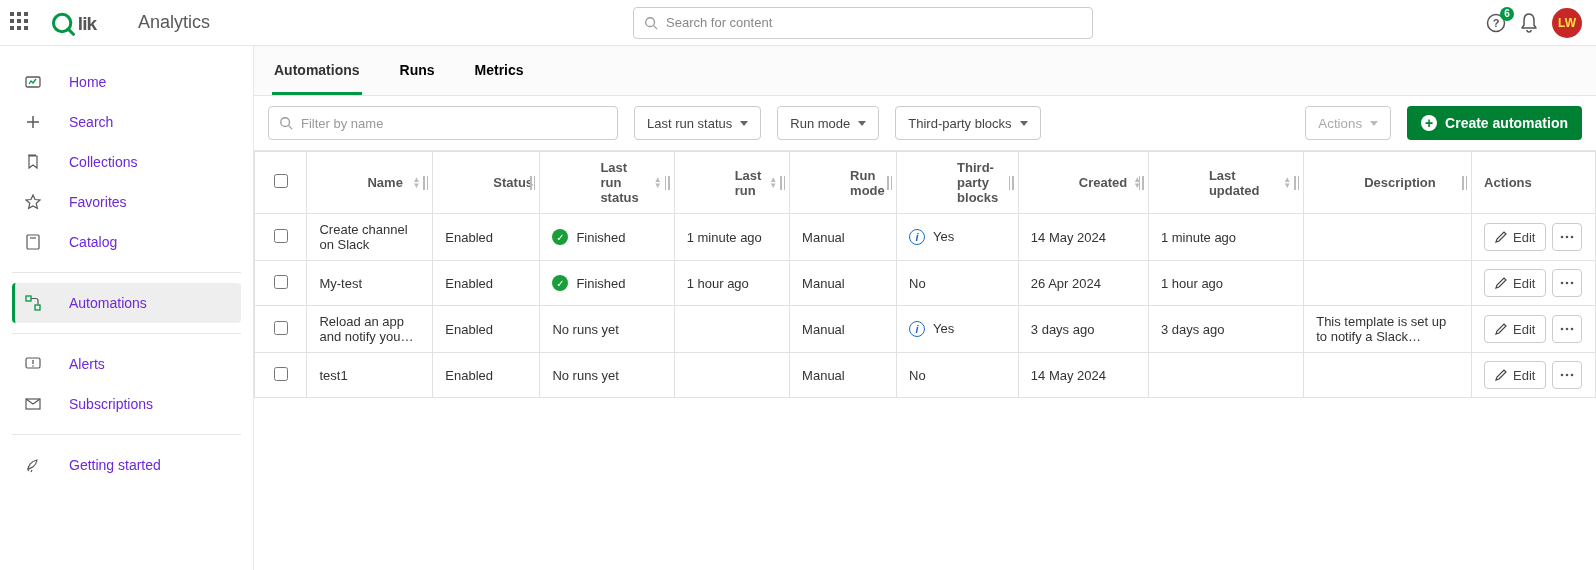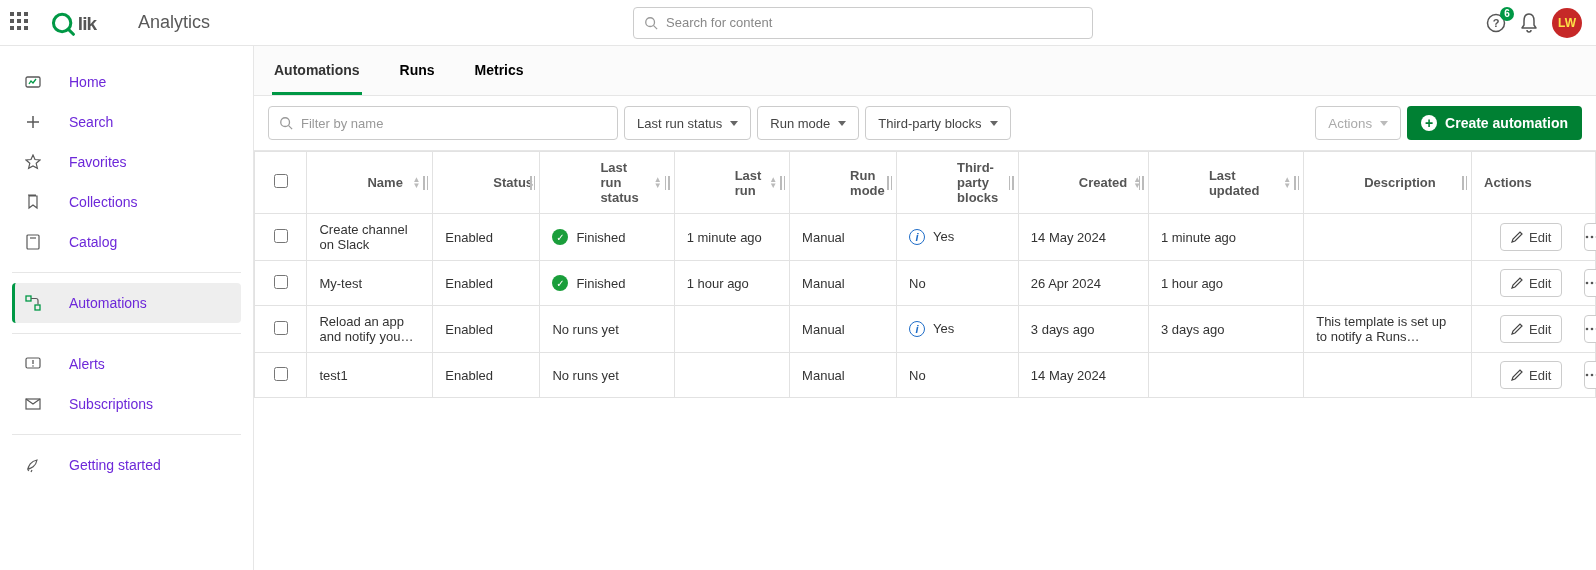--- a/index.html
+++ b/index.html
@@ -113,21 +113,21 @@
   }
   .tab {
     padding: 16px 2px 14px 2px;
     font-size: 14px; font-weight: 600; color: #000000;
     cursor: pointer;
     border-bottom: 3px solid transparent;
   }
   .tab.active { color: #333; border-bottom-color: #009845; }
 
   .toolbar {
-    display: flex; align-items: center; gap: 6px;
+    display: flex; align-items: center; gap: 16px;
     padding: 10px 14px;
     border-bottom: 1px solid #e6e6e6;
     justify-content: center;
   }
   .filter-input {
     width: 350px; height: 34px;
     border: 1px solid #ccc; border-radius: 4px;
     display: flex; align-items: center; padding: 0 10px; gap: 8px;
     color: #888;
   }
@@ -210,21 +210,21 @@
   .info-circle {
     width: 16px; height: 16px; border-radius: 50%; border: 1.5px solid #1e6cc7; color: #1e6cc7;
     display: inline-flex; align-items: center; justify-content: center; font-size: 11px; font-style: italic; font-weight: 700;
     margin-right: 8px;
   }
 
   .row-actions { display: flex; gap: 6px; justify-content: flex-start; }
   .edit-btn, .more-btn {
     height: 28px; border: 1px solid #ccc; border-radius: 4px; background: #fff;
     display: flex; align-items: center; justify-content: center; cursor: pointer;
-    font-size: 13px; color: #444; margin-left: 16px;
+    font-size: 13px; color: #444;
   }
   .edit-btn { padding: 0 10px; gap: 6px; }
   .more-btn { width: 30px; }
 
   input[type="checkbox"] { width: 14px; height: 14px; cursor: pointer; }
   .chk-cell { text-align: center; }
 
   svg { display: block; }
 </style>
 </head>
@@ -298,32 +298,32 @@
           <svg width="14" height="14" viewBox="0 0 14 14">
             <line x1="7" y1="1" x2="7" y2="13" stroke="#595959" stroke-width="1.5"></line>
             <line x1="1" y1="7" x2="13" y2="7" stroke="#595959" stroke-width="1.5"></line>
           </svg>
         </span>
       <span>Search</span>
     </div>
     <div class="nav-item">
       <span class="nav-icon">
           <svg width="16" height="16" viewBox="0 0 16 16">
+            <path d="M4 2 h8 v12 l-4 -3 -4 3 Z M3 1 h8" fill="none" stroke="#595959" stroke-width="1.2"></path>
+          </svg>
+        </span>
+      <span>Collections</span>
+    </div>
+    <div class="nav-item">
+      <span class="nav-icon">
+          <svg width="16" height="16" viewBox="0 0 16 16">
             <path d="M8 1 l2 4.5 5 .5 -3.8 3.3 1.2 5 L8 12 3.6 14.3 4.8 9.3 1 6 l5 -.5 Z" fill="none" stroke="#595959" stroke-width="1.2"></path>
           </svg>
         </span>
       <span>Favorites</span>
-    </div>
-    <div class="nav-item">
-      <span class="nav-icon">
-          <svg width="16" height="16" viewBox="0 0 16 16">
-            <path d="M4 2 h8 v12 l-4 -3 -4 3 Z M3 1 h8" fill="none" stroke="#595959" stroke-width="1.2"></path>
-          </svg>
-        </span>
-      <span>Collections</span>
     </div>
     <div class="nav-item">
       <span class="nav-icon">
           <svg width="14" height="16" viewBox="0 0 14 16">
             <rect x="1" y="1" width="12" height="14" rx="1" fill="none" stroke="#595959" stroke-width="1.2"></rect>
             <line x1="4" y1="4" x2="10" y2="4" stroke="#595959" stroke-width="1.2"></line>
           </svg>
         </span>
       <span>Catalog</span>
     </div>
@@ -590,21 +590,21 @@
             <tr>
               <td class="chk-cell"><input type="checkbox" style=""></td>
               <td class="cell-name">Reload an app and notify you…</td>
               <td>Enabled</td>
               <td>No runs yet</td>
               <td></td>
               <td>Manual</td>
               <td><span class="info-circle">i</span>Yes</td>
               <td>3 days ago</td>
               <td>3 days ago</td>
-              <td class="cell-desc">This template is set up to notify a Runs…</td>
+              <td class="cell-desc">This template is set up to notify a Slack…</td>
               <td>
                 <div class="row-actions">
                   <button class="edit-btn">
                     <svg width="12" height="12" viewBox="0 0 12 12">
                       <path d="M1 11 l1 -3 7 -7 2 2 -7 7 Z" fill="none" stroke="#444" stroke-width="1.2"></path>
                     </svg>
                     <span>Edit</span>
                   </button>
                   <button class="more-btn">
                     <svg width="14" height="4" viewBox="0 0 14 4">

